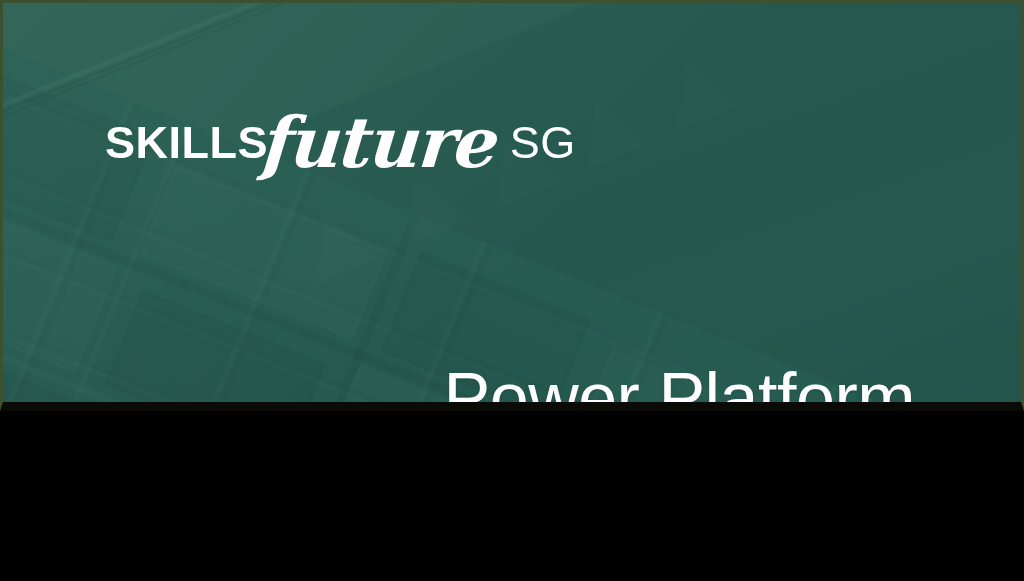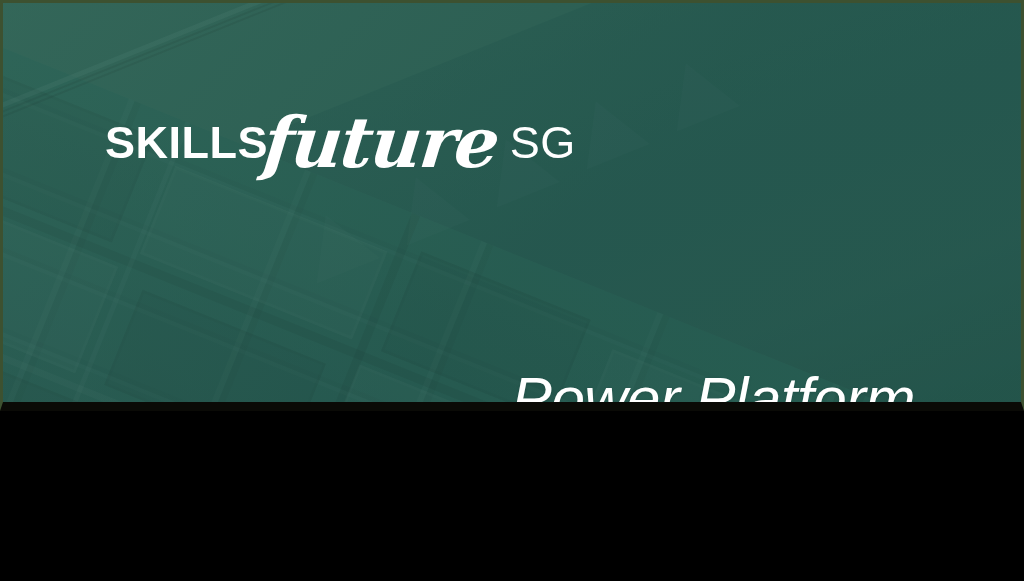--- a/index.html
+++ b/index.html
@@ -180,26 +180,25 @@
   .title-block {
     position: absolute;
     right: 106px;
     top: 352px;
     text-align: right;
     color: #ffffff;
   }
   .title-line {
     font-family: "Liberation Sans", sans-serif;
     font-weight: 300;
-    font-size: 60px;
+    font-size: 70px;
     line-height: 87px;
     letter-spacing: -0.5px;
     white-space: nowrap;
     text-shadow: 0 1px 3px rgba(0,0,0,0.10);
-    font-style: italic;
   }
 </style>
 </head>
 <body>
 
 <div id="slide">
 
   <div class="bg-photo">
 
     <div class="sky"></div>

